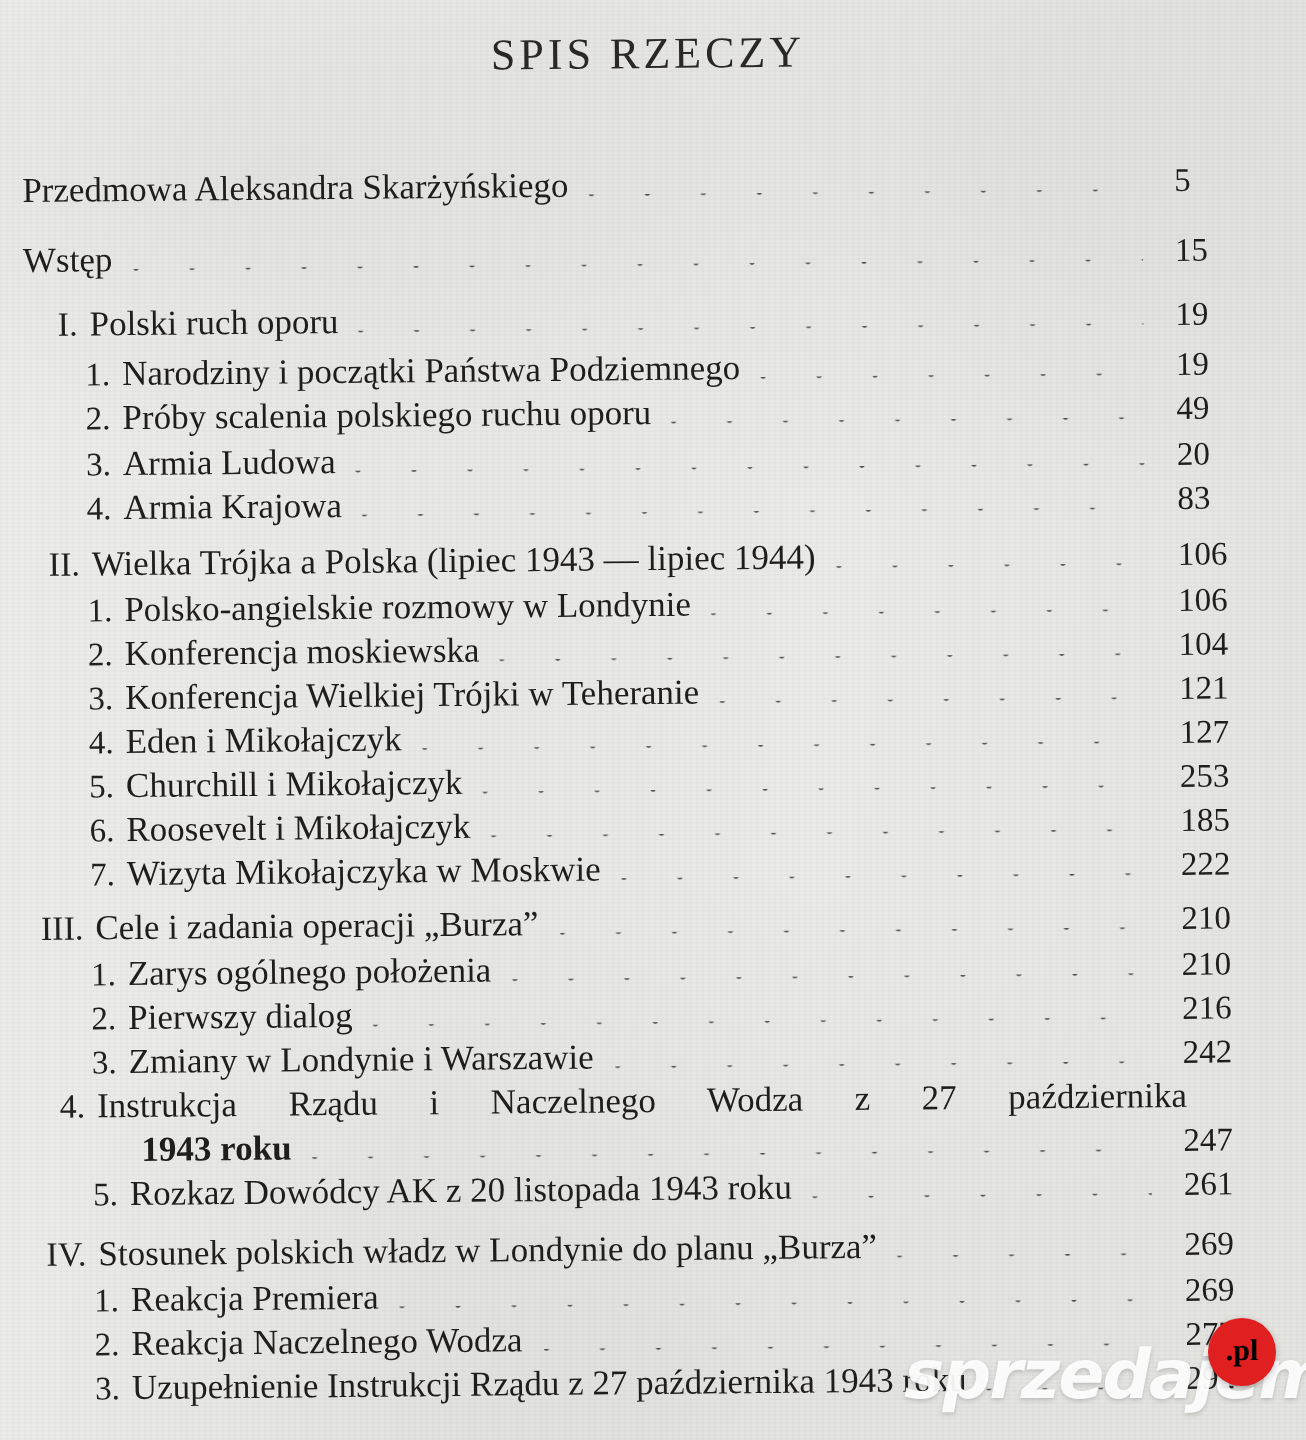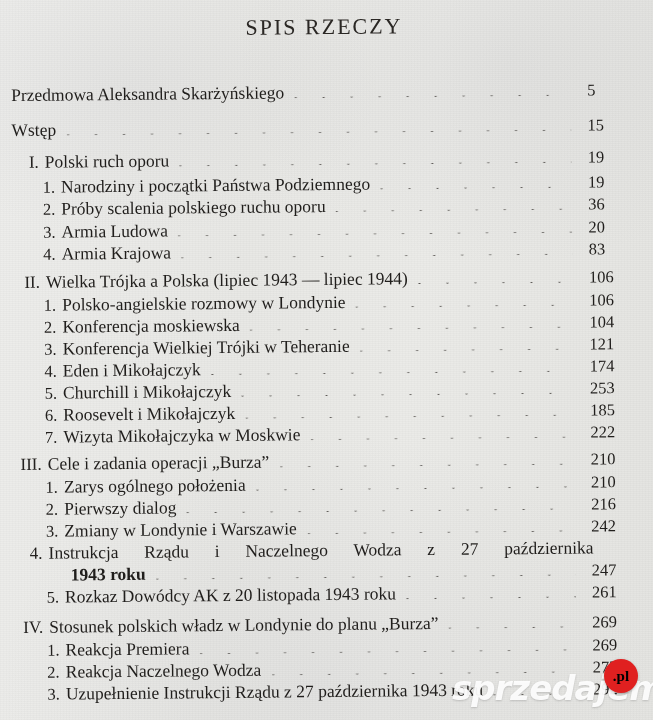--- a/index.html
+++ b/index.html
@@ -186,21 +186,21 @@
         <div class="row sub" style="top: 174px;">
           <div class="num-col">1.</div>
           <div class="label">Narodziny i początki Państwa Podziemnego</div>
           <div class="leader"></div>
           <div class="page-no">19</div>
         </div>
         <div class="row sub" style="top: 196px;">
           <div class="num-col">2.</div>
           <div class="label">Próby scalenia polskiego ruchu oporu</div>
           <div class="leader"></div>
-          <div class="page-no">36</div>
+          <div class="page-no">49</div>
         </div>
         <div class="row sub" style="top: 219px;">
           <div class="num-col">3.</div>
           <div class="label">Armia Ludowa</div>
           <div class="leader"></div>
           <div class="page-no">20</div>
         </div>
         <div class="row sub" style="top: 241px;">
           <div class="num-col">4.</div>
           <div class="label">Armia Krajowa</div>
@@ -228,21 +228,21 @@
         <div class="row sub" style="top: 336px;">
           <div class="num-col">3.</div>
           <div class="label">Konferencja Wielkiej Trójki w Teheranie</div>
           <div class="leader"></div>
           <div class="page-no">121</div>
         </div>
         <div class="row sub" style="top: 358px;">
           <div class="num-col">4.</div>
           <div class="label">Eden i Mikołajczyk</div>
           <div class="leader"></div>
-          <div class="page-no">174</div>
+          <div class="page-no">127</div>
         </div>
         <div class="row sub" style="top: 380px;">
           <div class="num-col">5.</div>
           <div class="label">Churchill i Mikołajczyk</div>
           <div class="leader"></div>
           <div class="page-no">253</div>
         </div>
         <div class="row sub" style="top: 402px;">
           <div class="num-col">6.</div>
           <div class="label">Roosevelt i Mikołajczyk</div>

